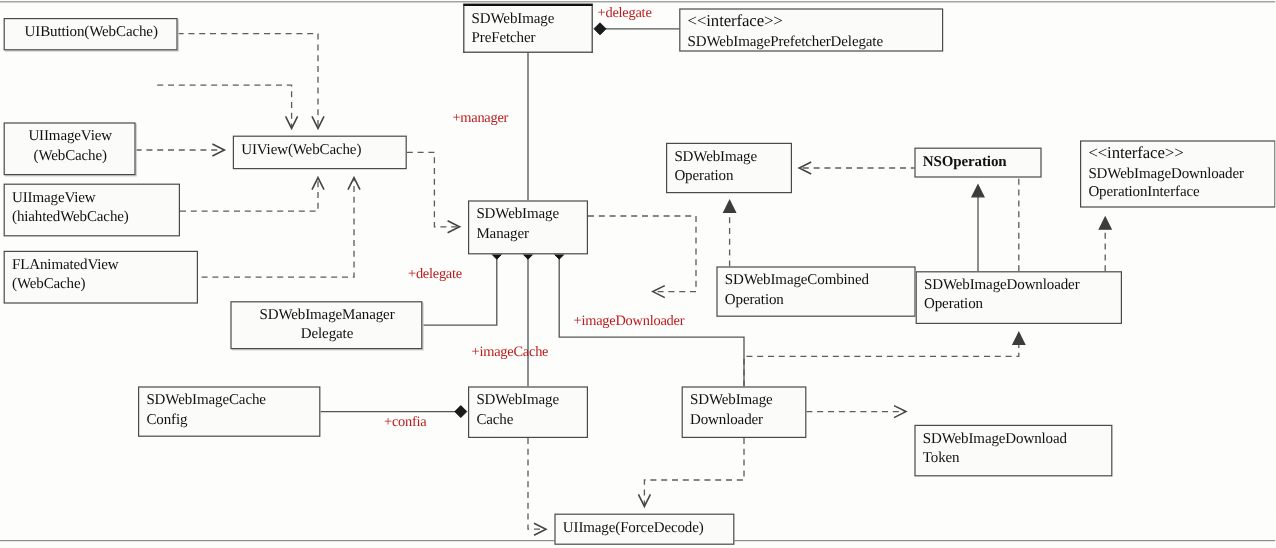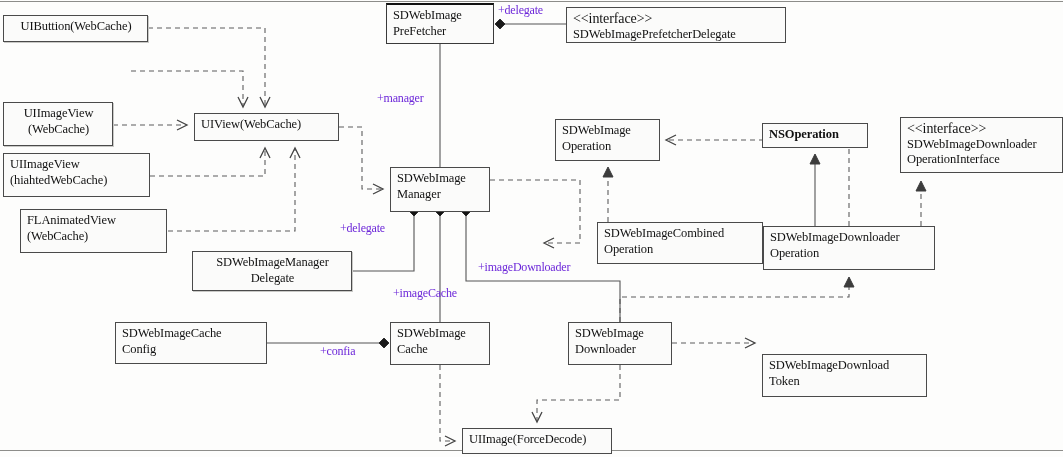--- a/index.html
+++ b/index.html
@@ -25,21 +25,21 @@
     letter-spacing:-0.1px;
   }
   .node.heavy{border:1px solid #3a3a3a;border-top:2px solid #111;}
   .node.shadow{box-shadow:1px 1px 0 0 #c9c9c6;text-align:center;}
   .node .ln{display:block;}
   .node .ifc{display:block;font-size:14px;}
   .elabel{
     position:absolute;
     font-size:12px;
     line-height:13px;
-    color:#6d28d9;
+    color:#b91c1c;
     white-space:nowrap;
     background:transparent;
     letter-spacing:-0.2px;
   }
   .frame-line{position:absolute;background:#8d8d8a;}
 </style>
 </head>
 <body>
 
 <div id="canvas">
@@ -123,21 +123,21 @@
   <div class="node shadow" style="left:3px;top:102px;width:110px;height:44px;">
     <span class="ln">UIImageView</span>
     <span class="ln">(WebCache)</span>
   </div>
 
   <div class="node" style="left:3px;top:153px;width:147px;height:44px;">
     <span class="ln">UIImageView</span>
     <span class="ln">(hiahtedWebCache)</span>
   </div>
 
-  <div class="node" style="left:3px;top:209px;width:147px;height:44px;margin-left:17px;">
+  <div class="node" style="left:3px;top:209px;width:162px;height:44px;">
     <span class="ln">FLAnimatedView</span>
     <span class="ln">(WebCache)</span>
   </div>
 
   <div class="node" style="left:194px;top:113px;width:145px;height:28px;">
     <span class="ln">UIView(WebCache)</span>
   </div>
 
   <div class="node shadow" style="left:192px;top:251px;width:160px;height:40px;">
     <span class="ln">SDWebImageManager</span>

